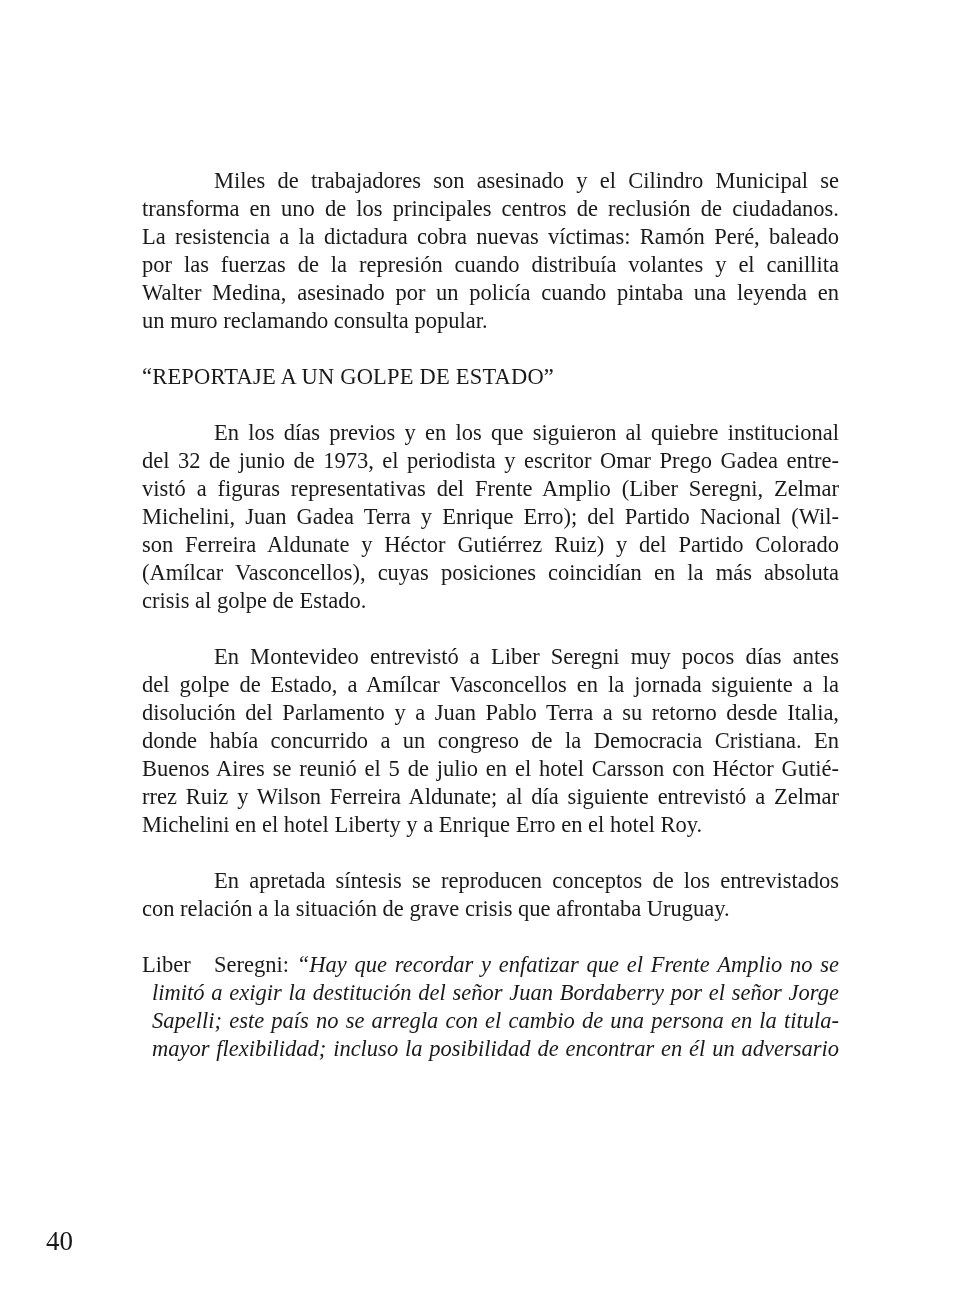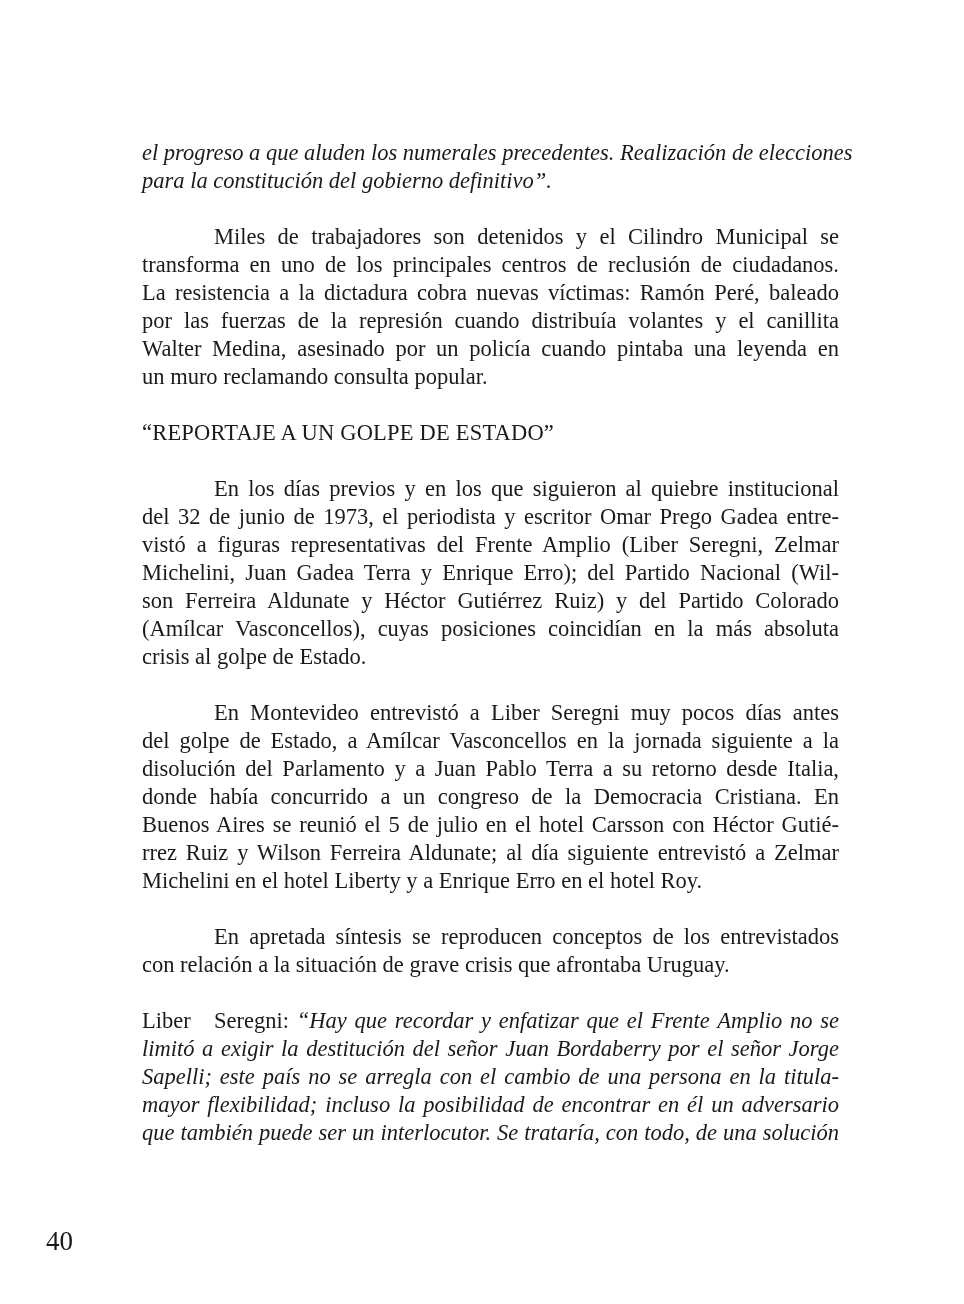--- a/index.html
+++ b/index.html
@@ -29,21 +29,21 @@
       text-align: justify;
       text-align-last: justify;
       height: 28px;
     }
     .lines .ln.last {
       text-align-last: left;
     }
     .lines .ln.indent {
       padding-left: 72px;
     }
-    .italic { font-style: italic; }
+    .italic { font-style: italic; margin-left: 10px; }
     .block { margin: 0; }
     .gap { height: 28px; }
     .heading {
       display: block;
       height: 28px;
       white-space: nowrap;
       letter-spacing: 0.2px;
     }
     .page-number {
       position: absolute;
@@ -53,29 +53,25 @@
       line-height: 24px;
       font-family: Liberation Serif, serif;
     }
     .ital-span { font-style: italic; }
   </style>
 </head>
 <body>
 
 <div class="page">
 
-  <div class="block lines italic">
-    <span class="ln">el progreso a que aluden los numerales precedentes. Realización de elecciones</span>
-    <span class="ln last">para la constitución del gobierno definitivo”.</span>
-  </div>
 
   <div class="gap"></div>
 
   <div class="block lines">
-    <span class="ln indent">Miles de trabajadores son detenidos y el Cilindro Municipal se</span>
+    <span class="ln indent">Miles de trabajadores son asesinado y el Cilindro Municipal se</span>
     <span class="ln">transforma en uno de los principales centros de reclusión de ciudadanos.</span>
     <span class="ln">La resistencia a la dictadura cobra nuevas víctimas: Ramón Peré, baleado</span>
     <span class="ln">por las fuerzas de la represión cuando distribuía volantes y el canillita</span>
     <span class="ln">Walter Medina, asesinado por un policía cuando pintaba una leyenda en</span>
     <span class="ln last">un muro reclamando consulta popular.</span>
   </div>
 
   <div class="gap"></div>
 
   <div class="heading">“REPORTAJE A UN GOLPE DE ESTADO”</div>
@@ -111,18 +107,17 @@
     <span class="ln last">con relación a la situación de grave crisis que afrontaba Uruguay.</span>
   </div>
 
   <div class="gap"></div>
 
   <div class="block lines">
     <span class="ln"><span style="white-space:pre;">Liber   Seregni: </span><span class="ital-span">“Hay que recordar y enfatizar que el Frente Amplio no se</span></span>
     <span class="ln italic">limitó a exigir la destitución del señor Juan Bordaberry por el señor Jorge</span>
     <span class="ln italic">Sapelli; este país no se arregla con el cambio de una persona en la titula-</span>
     <span class="ln italic">mayor flexibilidad; incluso la posibilidad de encontrar en él un adversario</span>
-    <span class="ln italic">que también puede ser un interlocutor. Se trataría, con todo, de una solución</span>
   </div>
 
 </div>
 
 <div class="page-number">40</div>
 
 </body></html>

